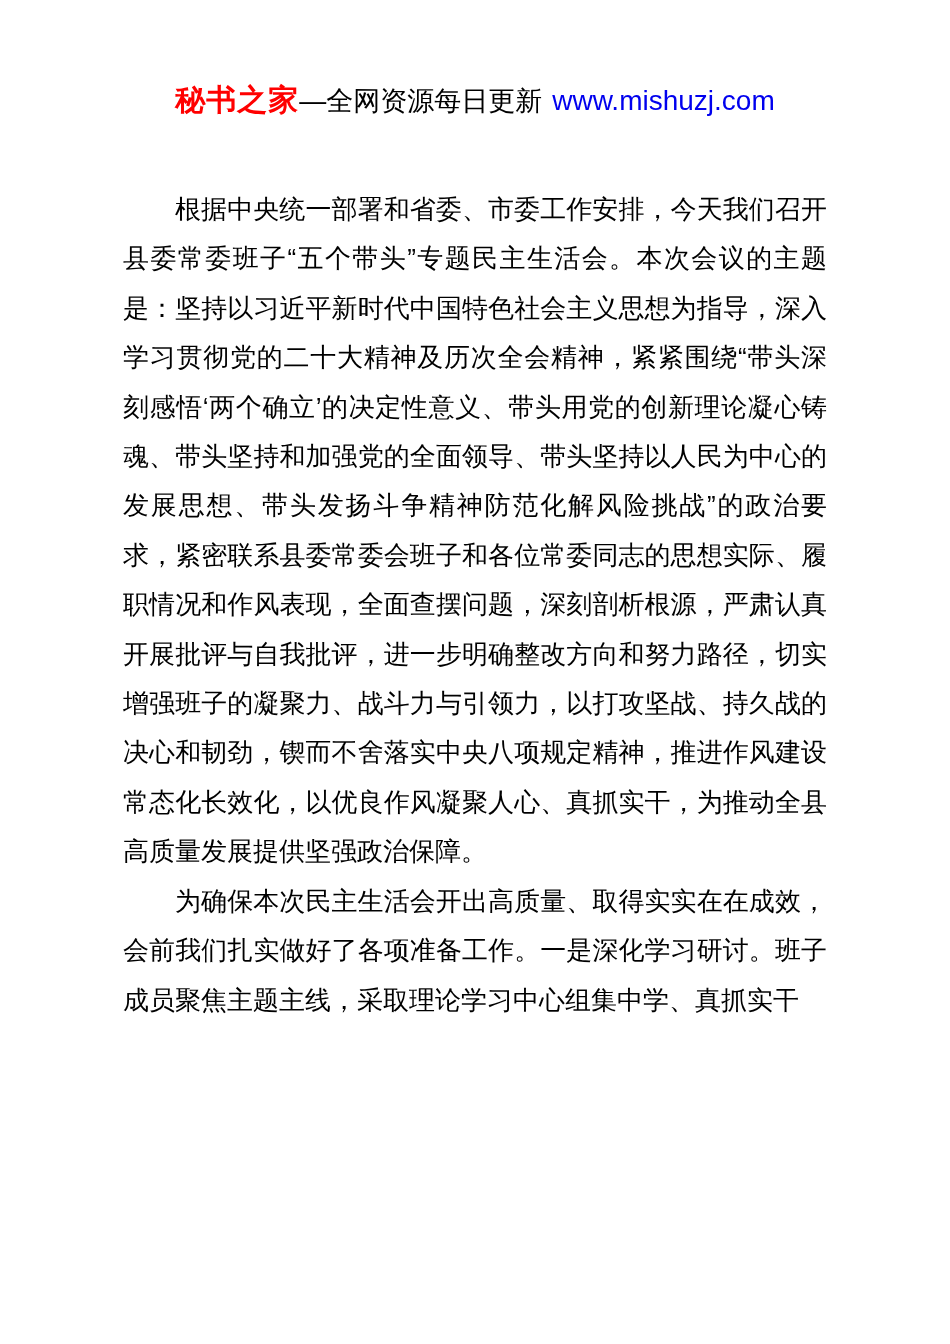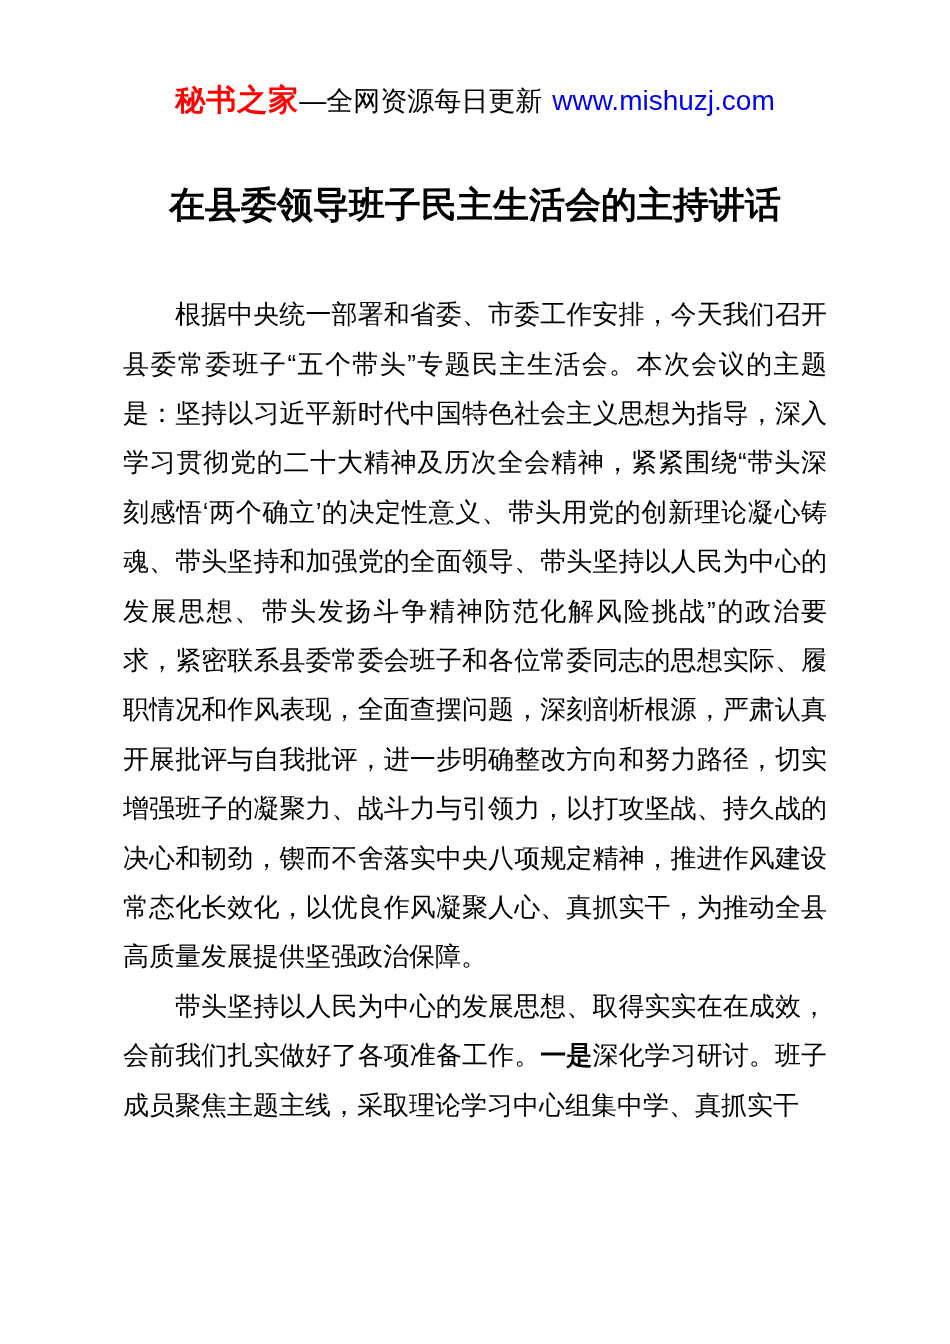--- a/index.html
+++ b/index.html
@@ -45,31 +45,30 @@
     width: 704px;
     margin: 64px auto 0 auto;
     font-size: 26px;
     line-height: 49.4px;
     text-align: justify;
     text-justify: inter-character;
   }
   .body-text p { margin: 0; padding: 0; }
   .para { text-indent: 2em; }
   .salutation { text-indent: 0; }
-  .bold-lead { font-weight: bold; }
+  .bold-lead { font-weight: normal; }
 </style>
 </head>
 <body>
 
 <div class="page">
 
   <div class="header">
     <span class="site-name">秘书之家</span><span class="tagline">—全网资源每日更新</span><span class="site-url">www.mishuzj.com</span>
   </div>
 
-  <h1 class="title">在县委领导班子民主生活会的主持讲话</h1>
 
   <div class="body-text">
     <p class="para">根据中央统一部署和省委、市委工作安排，今天我们召开县委常委班子“五个带头”专题民主生活会。本次会议的主题是：坚持以习近平新时代中国特色社会主义思想为指导，深入学习贯彻党的二十大精神及历次全会精神，紧紧围绕“带头深刻感悟‘两个确立’的决定性意义、带头用党的创新理论凝心铸魂、带头坚持和加强党的全面领导、带头坚持以人民为中心的发展思想、带头发扬斗争精神防范化解风险挑战”的政治要求，紧密联系县委常委会班子和各位常委同志的思想实际、履职情况和作风表现，全面查摆问题，深刻剖析根源，严肃认真开展批评与自我批评，进一步明确整改方向和努力路径，切实增强班子的凝聚力、战斗力与引领力，以打攻坚战、持久战的决心和韧劲，锲而不舍落实中央八项规定精神，推进作风建设常态化长效化，以优良作风凝聚人心、真抓实干，为推动全县高质量发展提供坚强政治保障。</p>
-    <p class="para"><span>带头坚持以人民为中心的发展思想、取得实实在在成效，会前我们扎实做好了各项准备工作。</span><span class="bold-lead">一是</span><span>深化学习研讨。班子成员聚焦主题主线，采取理论学习中心组集中学、真抓实干</span></p>
+    <p class="para"><span>为确保本次民主生活会开出高质量、取得实实在在成效，会前我们扎实做好了各项准备工作。</span><span class="bold-lead">一是</span><span>深化学习研讨。班子成员聚焦主题主线，采取理论学习中心组集中学、真抓实干</span></p>
   </div>
 
 </div>
 
 </body></html>

